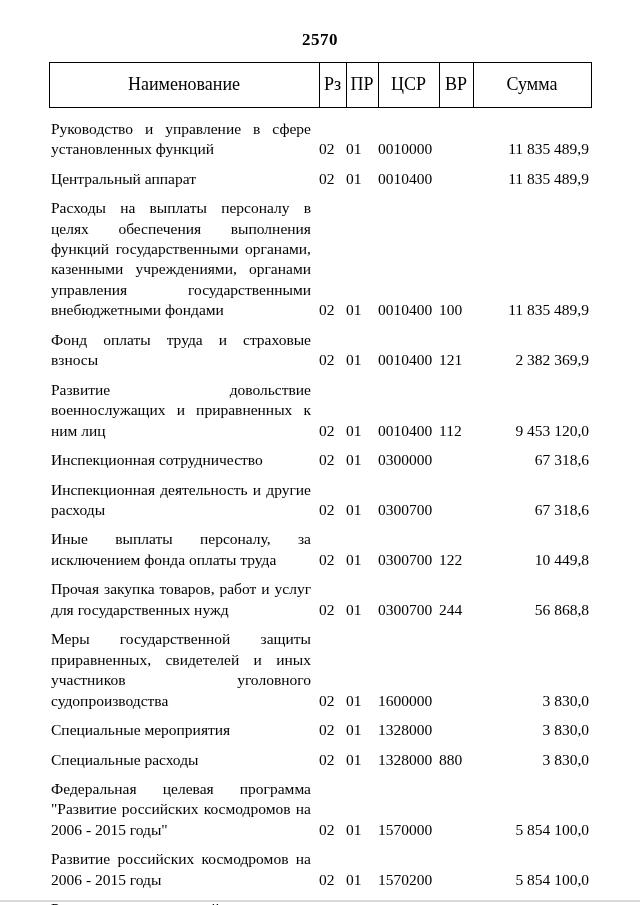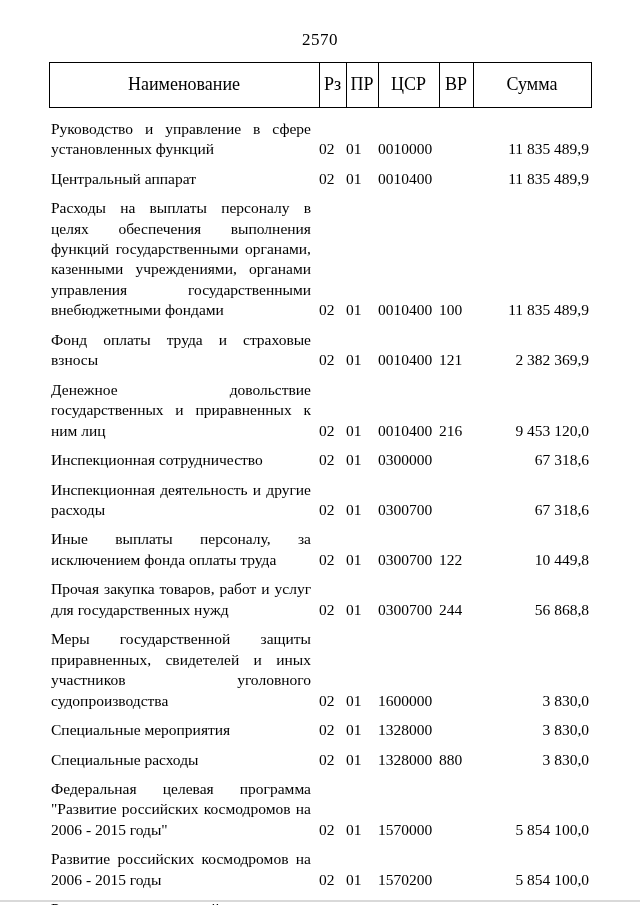--- a/index.html
+++ b/index.html
@@ -15,20 +15,21 @@
     width: 640px;
     height: 905px;
     background: #ffffff;
     overflow: hidden;
   }
   .page-number {
     padding-top: 30px;
     text-align: center;
     font-size: 17px;
     letter-spacing: 0.5px;
+    font-weight: bold;
   }
   table.budget-table {
     border-collapse: collapse;
     table-layout: fixed;
     width: 542px;
     margin: 12px auto 0 auto;
     font-size: 15.5px;
     line-height: 1.32;
   }
   table.budget-table col.c-name { width: 270px; }
@@ -136,25 +137,25 @@
   <tr>
     <td class="cell-name">Фонд оплаты труда и страховые взносы</td>
     <td class="cell-rz">02</td>
     <td class="cell-pr">01</td>
     <td class="cell-csr">0010400</td>
     <td class="cell-vr">121</td>
     <td class="cell-sum">2 382 369,9</td>
   </tr>
 
   <tr>
-    <td class="cell-name">Денежное довольствие государственных и приравненных к ним лиц</td>
-    <td class="cell-rz">02</td>
-    <td class="cell-pr">01</td>
-    <td class="cell-csr">0010400</td>
-    <td class="cell-vr">216</td>
+    <td class="cell-name">Развитие довольствие военнослужащих и приравненных к ним лиц</td>
+    <td class="cell-rz">02</td>
+    <td class="cell-pr">01</td>
+    <td class="cell-csr">0010400</td>
+    <td class="cell-vr">112</td>
     <td class="cell-sum">9 453 120,0</td>
   </tr>
 
   <tr>
     <td class="cell-name">Инспекционная сотрудничество</td>
     <td class="cell-rz">02</td>
     <td class="cell-pr">01</td>
     <td class="cell-csr">0300000</td>
     <td class="cell-vr"></td>
     <td class="cell-sum">67 318,6</td>

